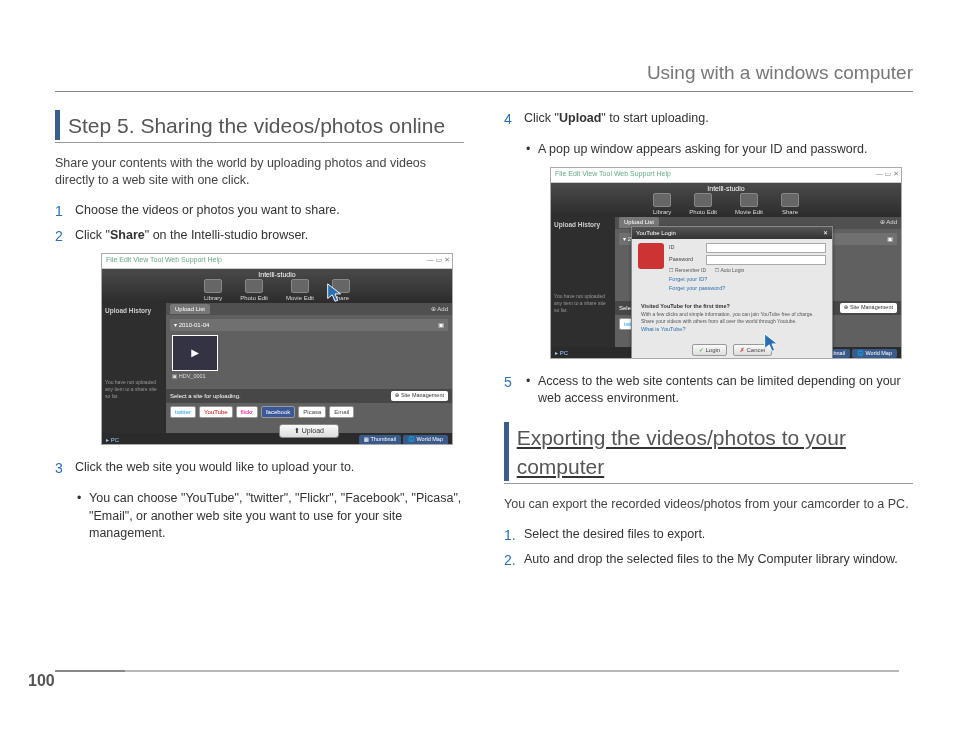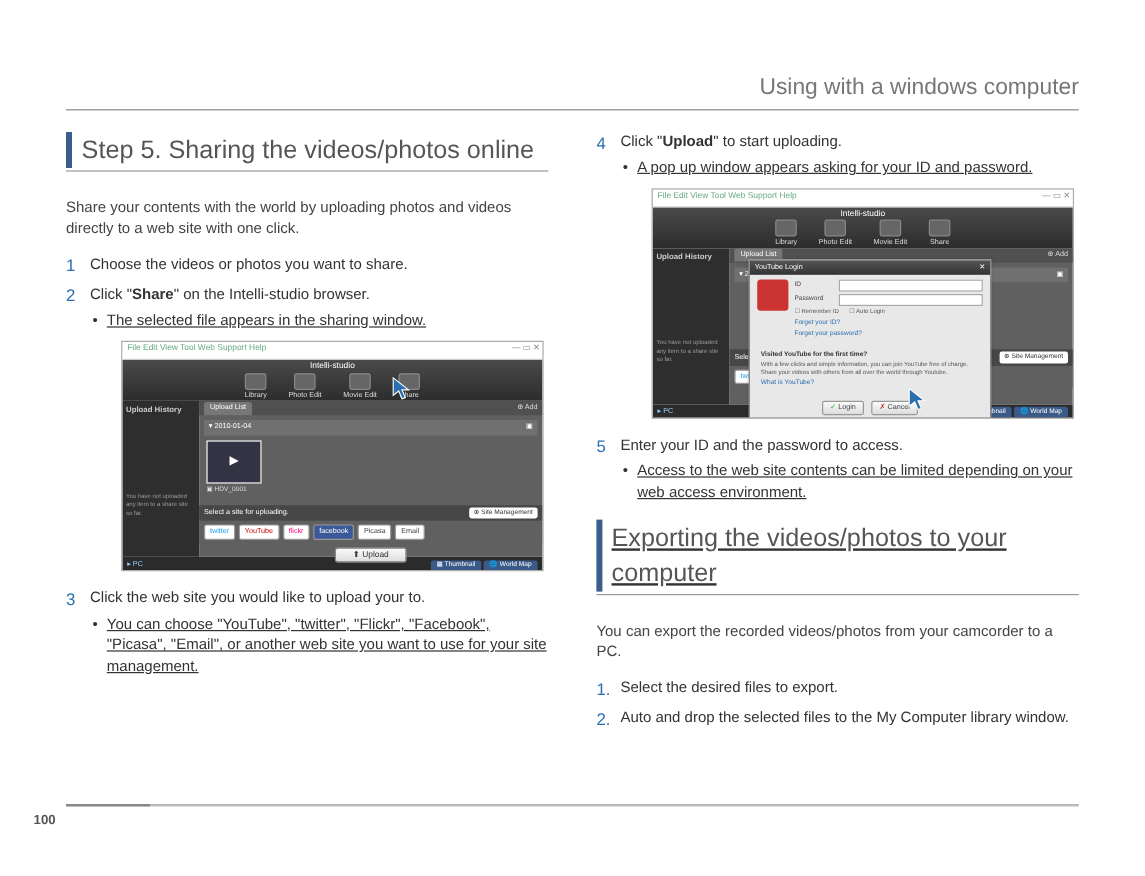--- a/index.html
+++ b/index.html
@@ -9,21 +9,21 @@
     background: #fff;
     color: #333;
     font-size: 12.5px;
     line-height: 1.4;
   }
   .page {
     width: 954px;
     height: 730px;
     position: relative;
     box-sizing: border-box;
-    padding: 60px 55px 30px 55px;
+    padding: 60px 41px 30px 55px;
   }
   .header-title {
     text-align: right;
     font-size: 19px;
     color: #777;
     border-bottom: 1.5px solid #888;
     padding-bottom: 4px;
     margin-bottom: 18px;
   }
   .columns {
@@ -44,29 +44,29 @@
   .section-head .bar {
     width: 5px;
     background: #3a5e8c;
     margin-right: 8px;
   }
   .section-head .title {
     font-size: 21px;
     color: #555;
     padding-top: 1px;
   }
-  .intro { margin: 22px 0 12px 0; font-size: 12.5px; color:#444;}
+  .intro { margin: 12px 0 12px 0; font-size: 12.5px; color:#444;}
   ol.steps { list-style: none; padding: 0; margin: 0; }
   ol.steps > li { margin-bottom: 8px; padding-left: 20px; position: relative; }
   ol.steps > li .num {
     position: absolute; left: 0; top: 0;
     color: #2a6fb0; font-size: 14px; font-weight: 500;
   }
   ul.sub { list-style: none; padding: 0; margin: 3px 0 0 0;}
-  ul.sub > li { padding-left: 14px; position: relative; margin-top:4px;text-decoration:underline;}
+  ul.sub > li { padding-left: 14px; position: relative; margin-top:14px;}
   ul.sub > li:before { content: "•"; position: absolute; left: 2px; top: 0;}
   .b { font-weight: bold; }
   .shot {
     width: 350px;
     height: 190px;
     background: #efefef;
     border: 1px solid #aaa;
     margin: 8px 0 14px 26px;
     position: relative;
     overflow: hidden;
@@ -134,21 +134,21 @@
   .shot .dialog .promo .pt{ font-weight:bold; color:#333; font-size:5.5px;}
   .shot .dialog .dbtns { text-align:center; padding:3px 0 5px 0;}
   .shot .dialog .dbtns .db { display:inline-block; background:linear-gradient(#fafafa,#ddd); border:1px solid #999; padding:1px 6px; border-radius:2px; margin:0 2px; font-size:6px;}
   .shot .dialog .dbtns .db.ok:before{content:"✓ "; color:#2a2;}
   .shot .dialog .dbtns .db.cx:before{content:"✗ "; color:#c33;}
 
   .page-number {
     position: absolute;
     left: 28px;
     bottom: 38px;
-    font-size: 11px;
+    font-size: 16px;
     font-weight: bold;
     color: #555;
   }
   .page-rule {
     position:absolute; left:55px; right:55px; bottom:58px;
     height:2px; background:#b8b8b8;
   }
   .page-rule:before{
     content:""; position:absolute; left:0; top:0; width:70px; height:2px; background:#888;
   }
@@ -169,23 +169,20 @@
       <div class="intro">Share your contents with the world by uploading photos and videos directly to a web site with one click.</div>
 
       <ol class="steps">
         <li>
           <span class="num">1</span>
           <span>Choose the videos or photos you want to share.</span>
         </li>
         <li>
           <span class="num">2</span>
           <span>Click "</span><span class="b">Share</span><span>" on the Intelli-studio browser.</span>
-          <ul class="sub">
-              <li>The selected file appears in the sharing window.</li>
-            </ul>
 
           
           <div class="shot">
             <div class="winctrl">— ▭ ✕</div>
             <div class="menubar">File  Edit  View  Tool  Web Support  Help</div>
             <div class="topbar">
               <div class="logo">Intelli-studio</div>
               <div style="display:flex; gap:18px; margin-top:10px;">
                 <div class="tabbtn">
                     <div class="ico"></div>
@@ -370,21 +367,20 @@
             <div class="cursor" style="left:210px; top:164px;">
               <svg viewBox="0 0 24 24">
                   <path fill="#2a6fb0" stroke="#fff" stroke-width="1" d="M4 2 L4 18 L9 14 L12 21 L15 20 L12 13 L18 13 Z"></path>
                 </svg>
             </div>
           </div>
         </li>
 
         <li>
           <span class="num">5</span>
-          <span>Enter your ID and the password to access.</span>
           <ul class="sub">
               <li>Access to the web site contents can be limited depending on your web access environment.</li>
             </ul>
         </li>
       </ol>
 
       <div class="section-head" style="margin-top:14px;text-decoration:underline;">
         <div class="bar"></div>
         <div class="title">Exporting the videos/photos to your computer</div>
       </div>

